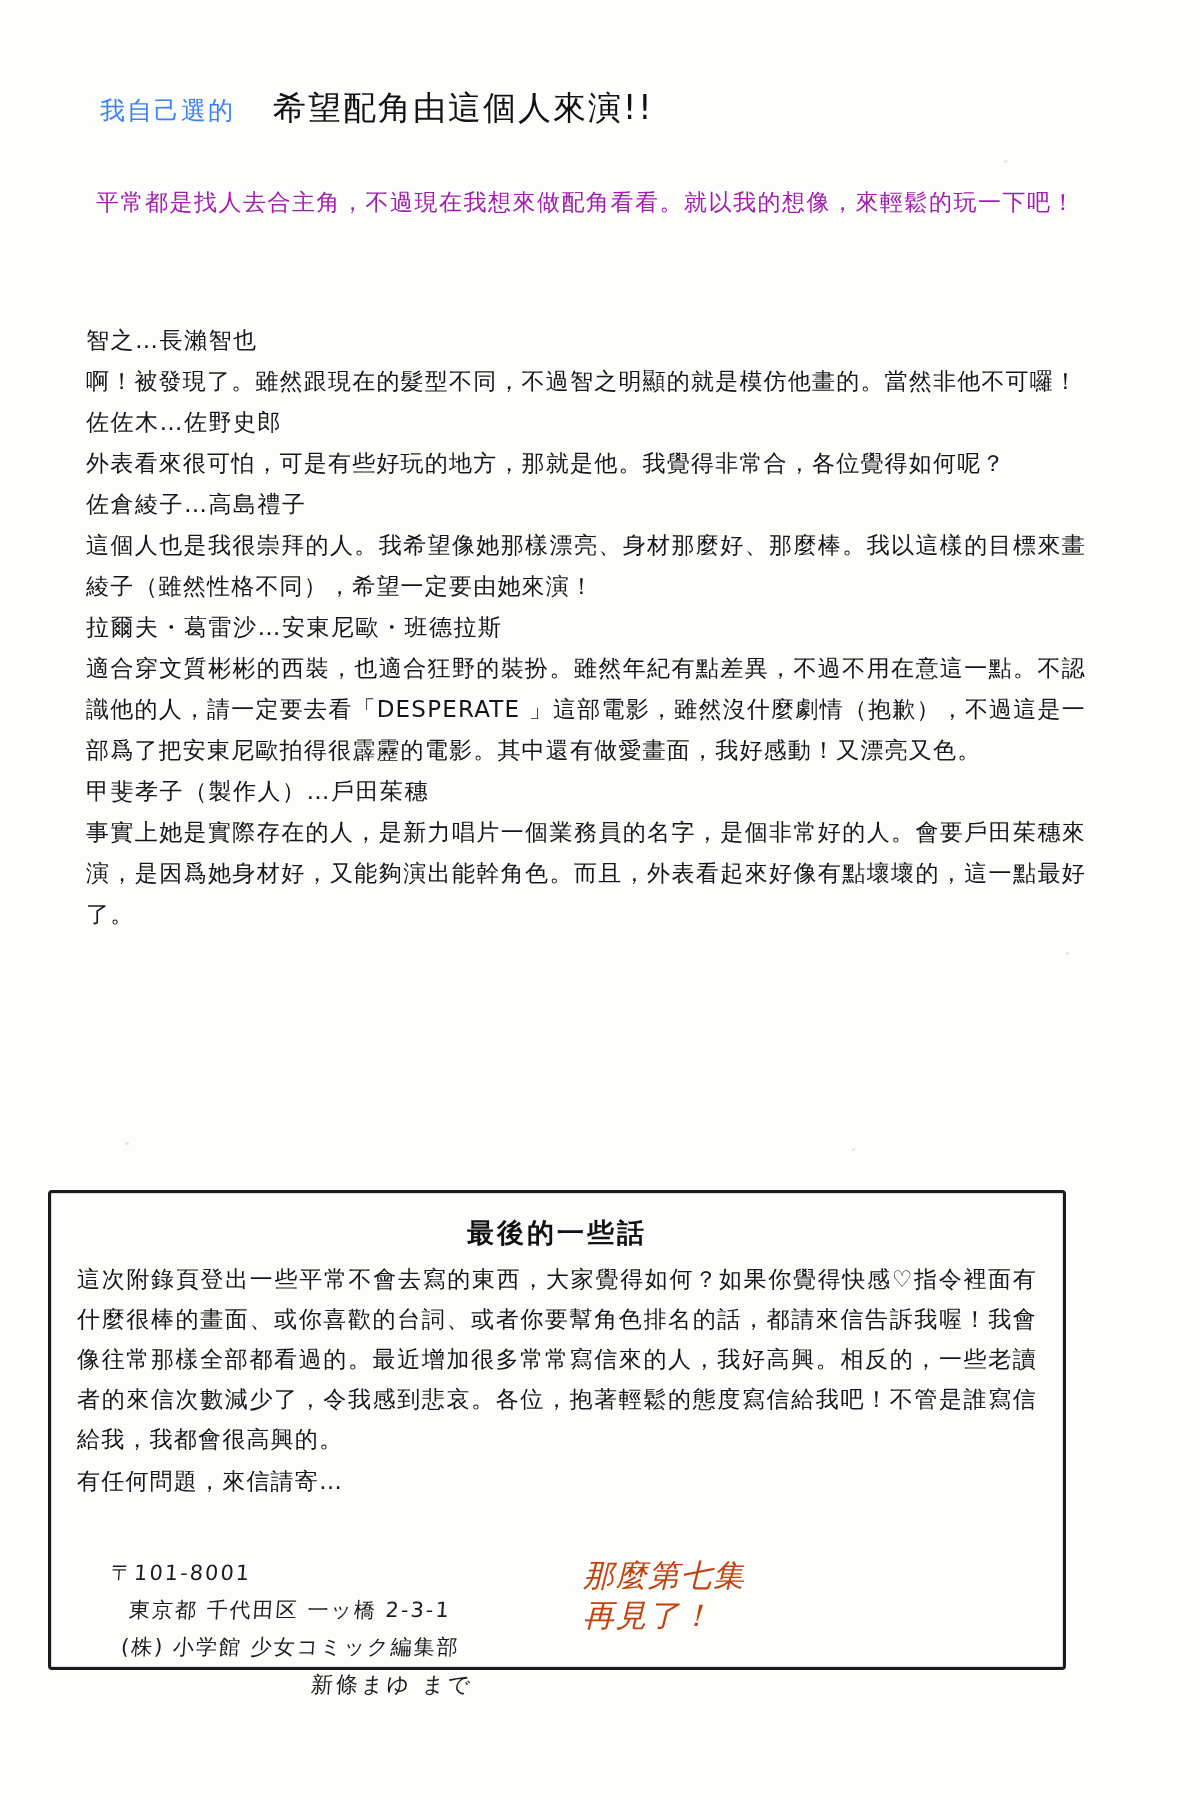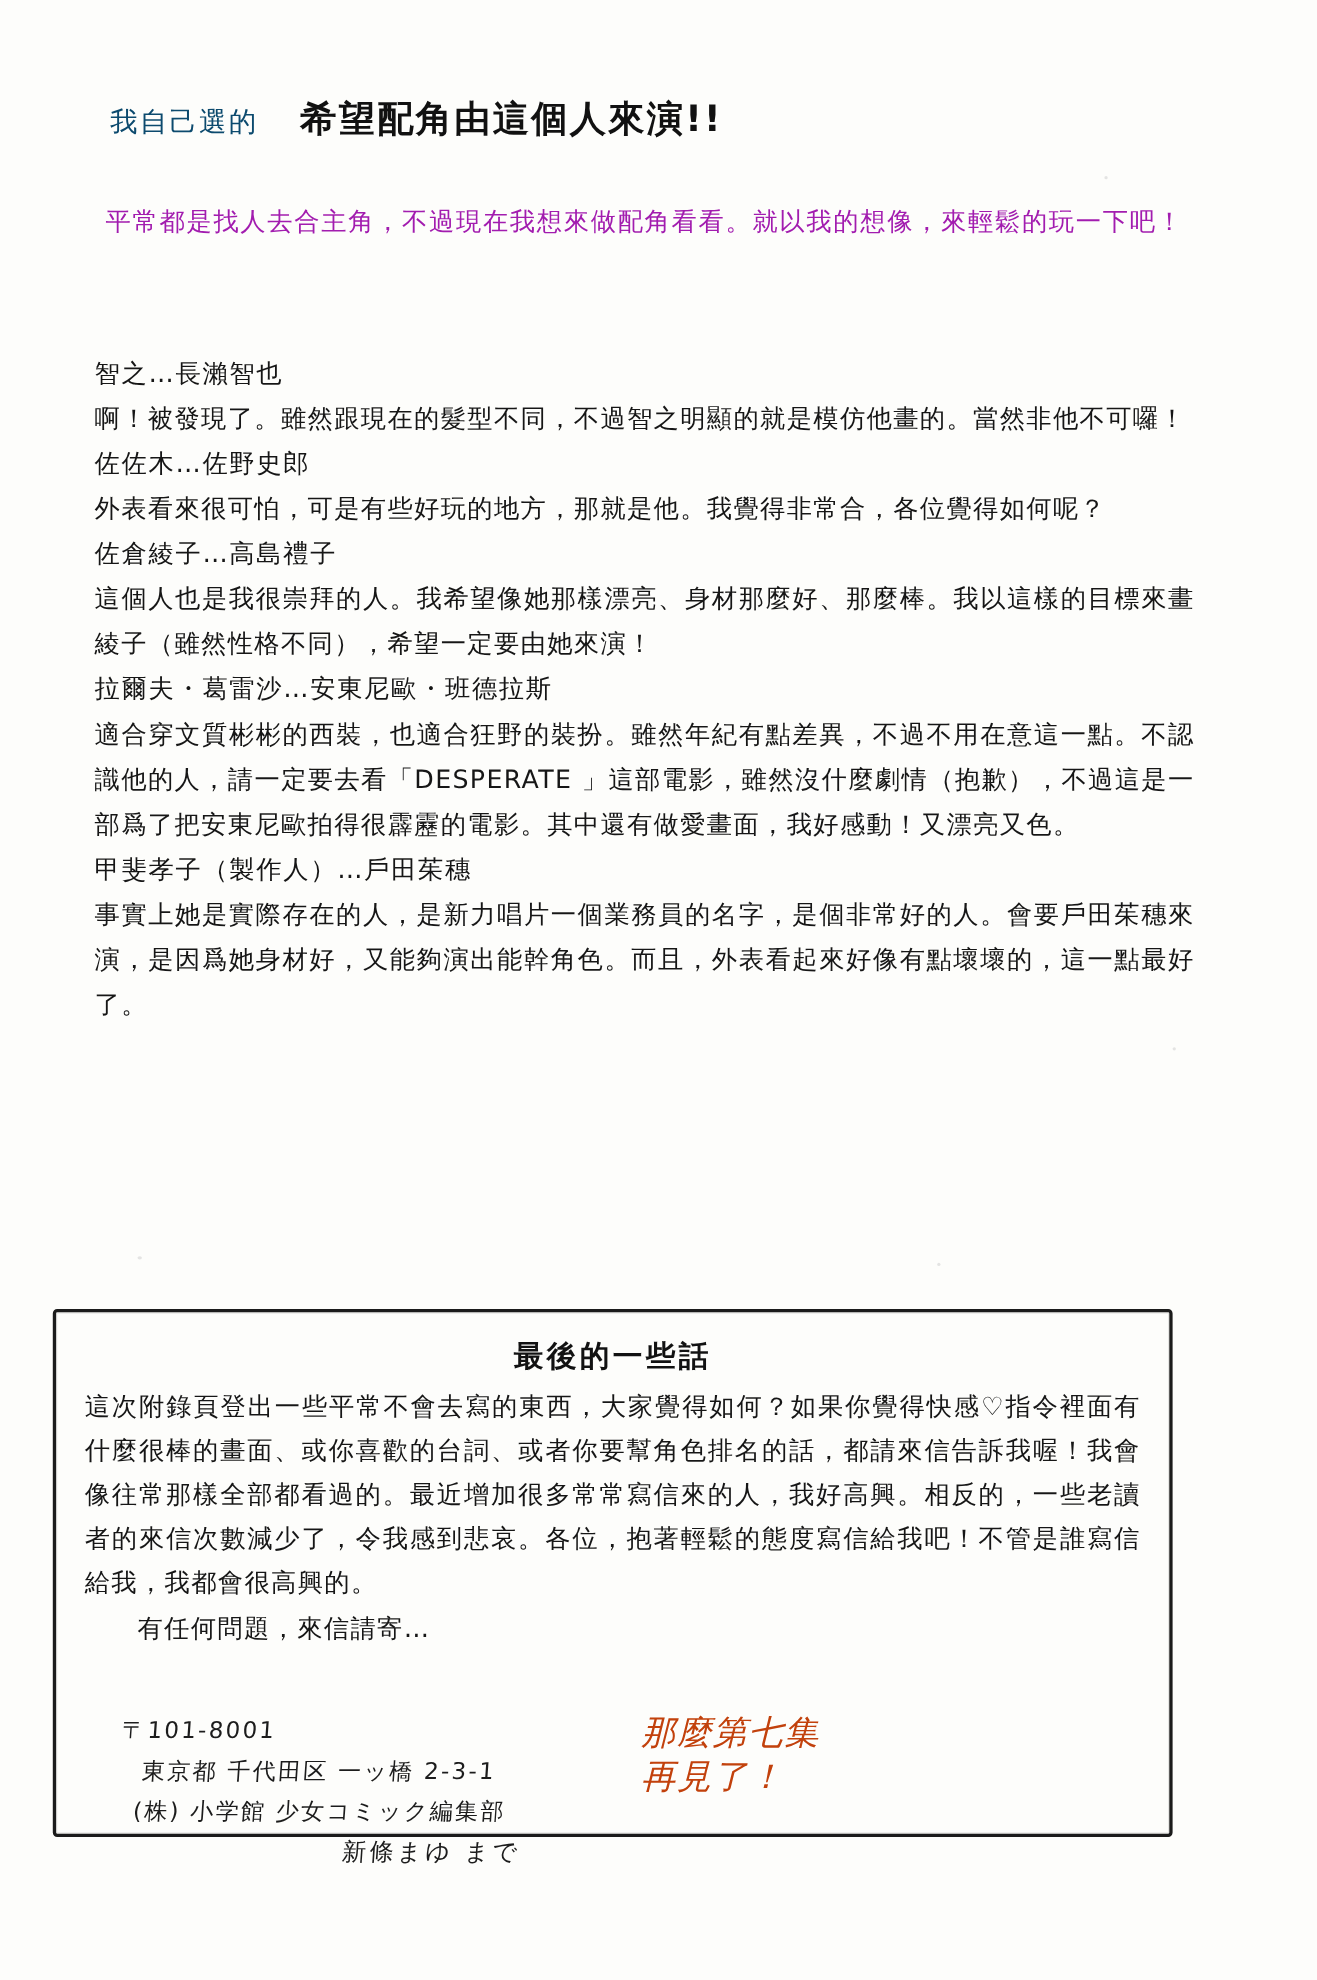--- a/index.html
+++ b/index.html
@@ -28,25 +28,25 @@
     left: 100px;
     top: 86px;
     width: 820px;
     display: flex;
     align-items: baseline;
     gap: 38px;
   }
   .header-small {
     font-size: 25px;
     letter-spacing: 2px;
-    color: #0c4a6e;
+    color: #3b82f6;
   }
   .header-main {
     font-size: 33px;
-    font-weight: 700;
+    font-weight: 400;
     letter-spacing: 2px;
     color: #111;
   }
 
   
   .intro {
     position: absolute;
     left: 96px;
     top: 182px;
     width: 980px;
@@ -116,21 +116,20 @@
     color: #161616;
     text-align: justify;
     text-justify: inter-ideograph;
   }
   .afterword-contact {
     font-size: 23px;
     line-height: 40px;
     letter-spacing: 1.2px;
     color: #161616;
     margin-top: 2px;
-    margin-left: 48px;
   }
 
   
   .hand-block {
     position: absolute;
     left: 60px;
     top: 362px;
     width: 620px;
     font-family: "DejaVu Sans", "Liberation Sans", sans-serif;
     color: #1c1c1c;

